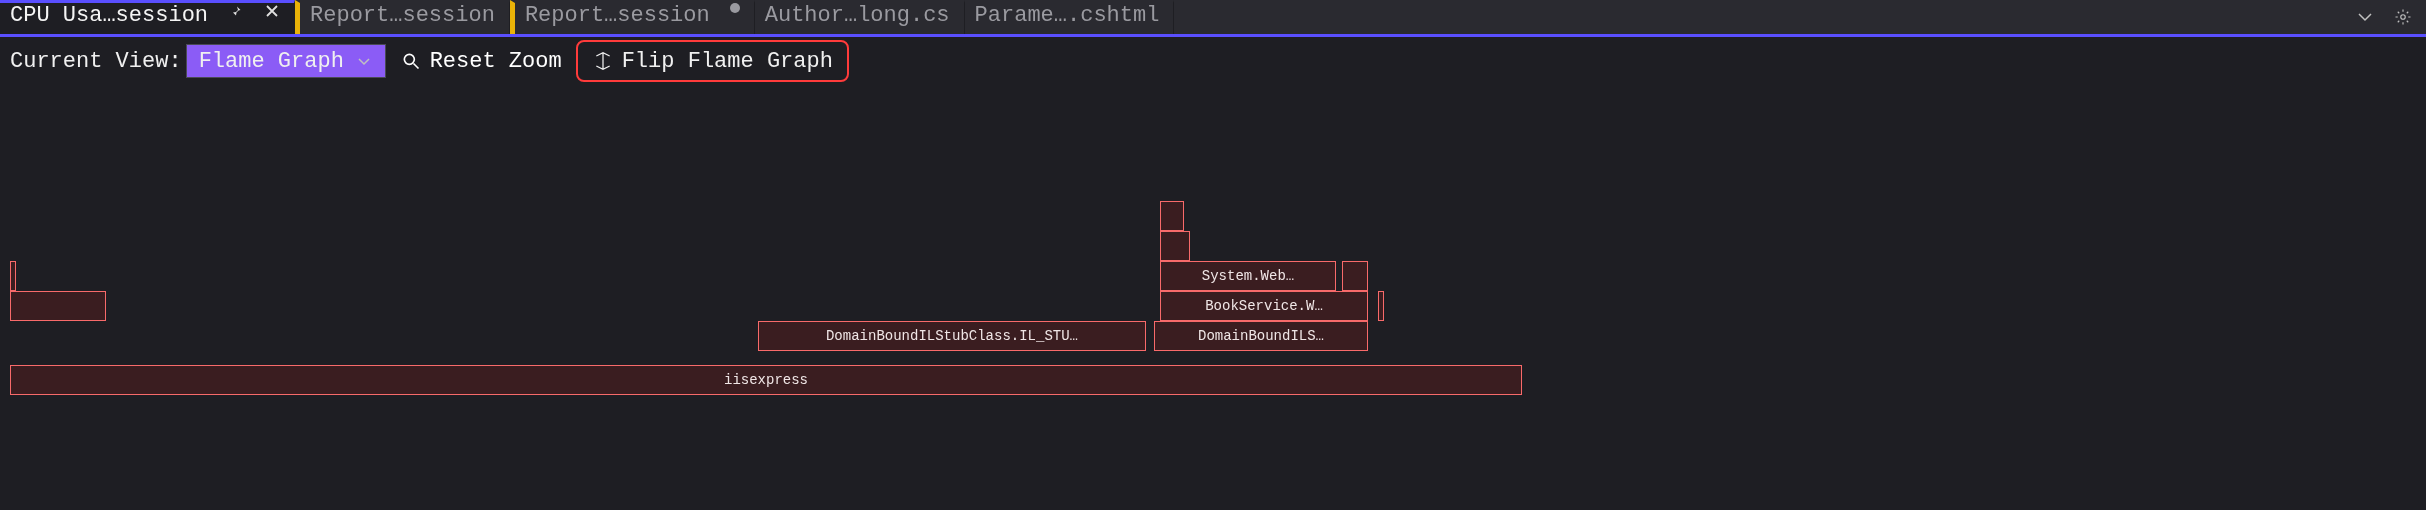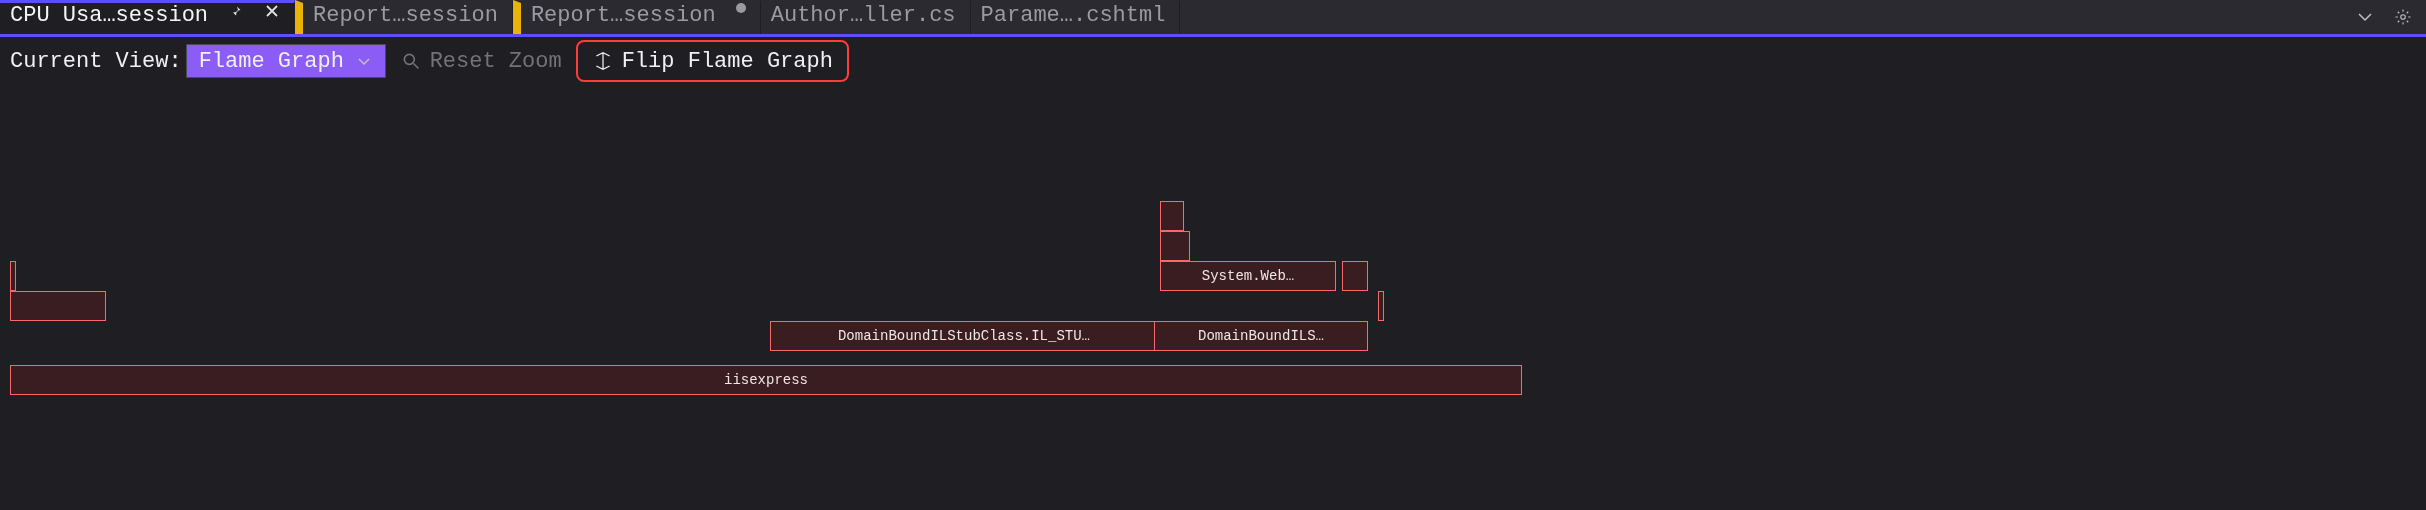--- a/index.html
+++ b/index.html
@@ -27,21 +27,21 @@
     color: #9a9aa0;
     border-top: 3px solid transparent;
     cursor: pointer;
     white-space: nowrap;
   }
   .tab.active {
     background: #1e1e23;
     color: #f5f5f5;
     border-top: 3px solid #5a4fff;
   }
-  .tab.teal { border-left: 8px solid #eab308; padding-left: 10px; }
+  .tab.teal { border-left: 5px solid #eab308; padding-left: 10px; }
   .tab-icon {
     font-size: 14px;
     color: #9a9aa0;
     display: inline-flex;
     align-items: center;
     justify-content: center;
     width: 16px;
     height: 16px;
   }
   .tab.active .tab-icon { color: #e0e0e0; }
@@ -82,21 +82,21 @@
     position: absolute;
     right: 10px;
     top: 50%;
     transform: translateY(-50%);
     color: #c0c0c0;
   }
   .tool-btn {
     display: flex;
     align-items: center;
     gap: 8px;
-    color: #737373;
+    color: #ffffff;
     height: 34px;
     padding: 0 10px;
     cursor: pointer;
   }
   .tool-btn.highlight {
     border: 2px solid #ff3b3b;
     border-radius: 8px;
     color: #f0f0f0;
     padding: 10px 14px;
     height: 42px;
@@ -154,21 +154,21 @@
       </span>
     </div>
     <div class="tab teal">
       <span>Report…session</span>
     </div>
     <div class="tab teal">
       <span>Report…session</span>
       <span class="dot"></span>
     </div>
     <div class="tab">
-      <span>Author…ller.cs</span>
+      <span>Author…long.cs</span>
     </div>
     <div class="tab">
       <span>Parame….cshtml</span>
     </div>
     <div class="tab-spacer"></div>
   <div class="tab-right">
     <span class="icon">
       <svg width="14" height="14" viewBox="0 0 14 14">
           <path d="M1 4 L7 10 L13 4" stroke="currentColor" stroke-width="1.5" fill="none"></path>
         </svg>
@@ -210,25 +210,28 @@
         </svg>
     </span>
     <span>Flip Flame Graph</span>
   </div>
 </div>
 
 <div class="flame-area" id="flame-area">
     <div class="flame-block" style="left: 10px; width: 1512px; height: 30px; top: 280px;">
       <span>iisexpress</span>
     </div>
-    <div class="flame-block" style="left: 758px; width: 388px; height: 30px; top: 236px; margin-left: 12px;">
+    <div class="flame-block" style="left: 758px; width: 388px; height: 30px; top: 236px;">
       <span>DomainBoundILStubClass.IL_STU…</span>
     </div>
     <div class="flame-block" style="left: 1154px; width: 214px; height: 30px; top: 236px;">
       <span>DomainBoundILS…</span>
+    </div>
+    <div class="flame-block" style="left: 1160px; width: 208px; height: 30px; top: 206px;">
+      <span>BookService.W…</span>
     </div>
     <div class="flame-block" style="left: 1160px; width: 176px; height: 30px; top: 176px;">
       <span>System.Web…</span>
     </div>
     <div class="flame-block unlabeled" style="left: 10px; width: 96px; height: 30px; top: 206px;"></div>
     <div class="flame-block unlabeled" style="left: 10px; width: 6px; height: 30px; top: 176px;"></div>
     <div class="flame-block unlabeled" style="left: 1342px; width: 26px; height: 30px; top: 176px;"></div>
     <div class="flame-block unlabeled" style="left: 1378px; width: 6px; height: 30px; top: 206px;"></div>
     <div class="flame-block unlabeled" style="left: 1160px; width: 30px; height: 30px; top: 146px;"></div>
     <div class="flame-block unlabeled" style="left: 1160px; width: 24px; height: 30px; top: 116px;"></div>

